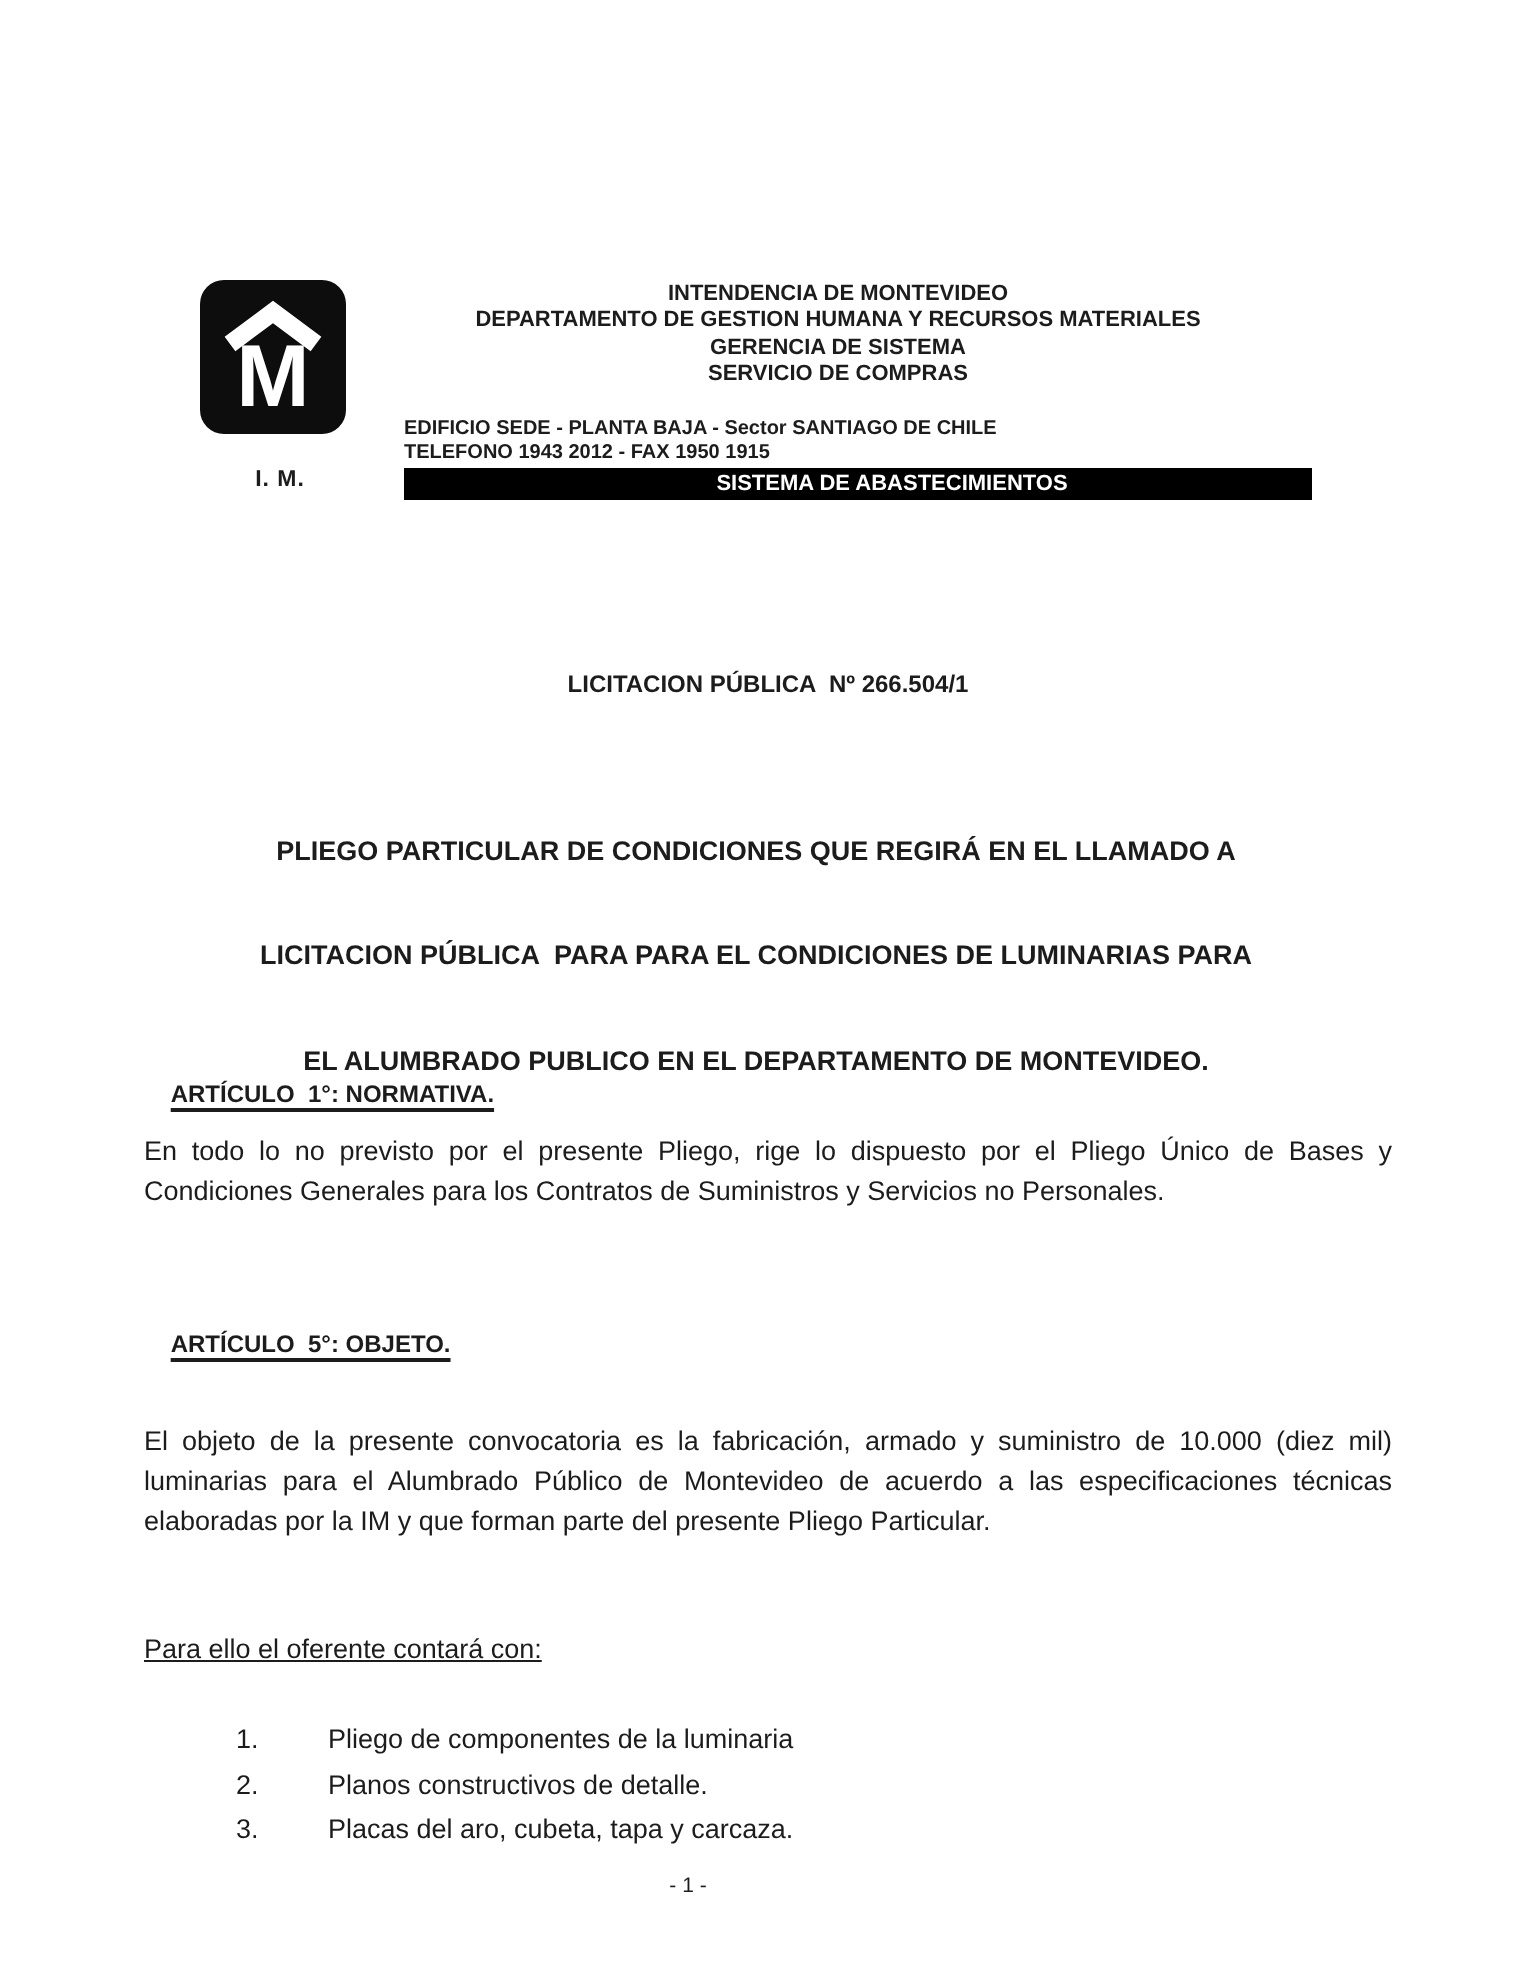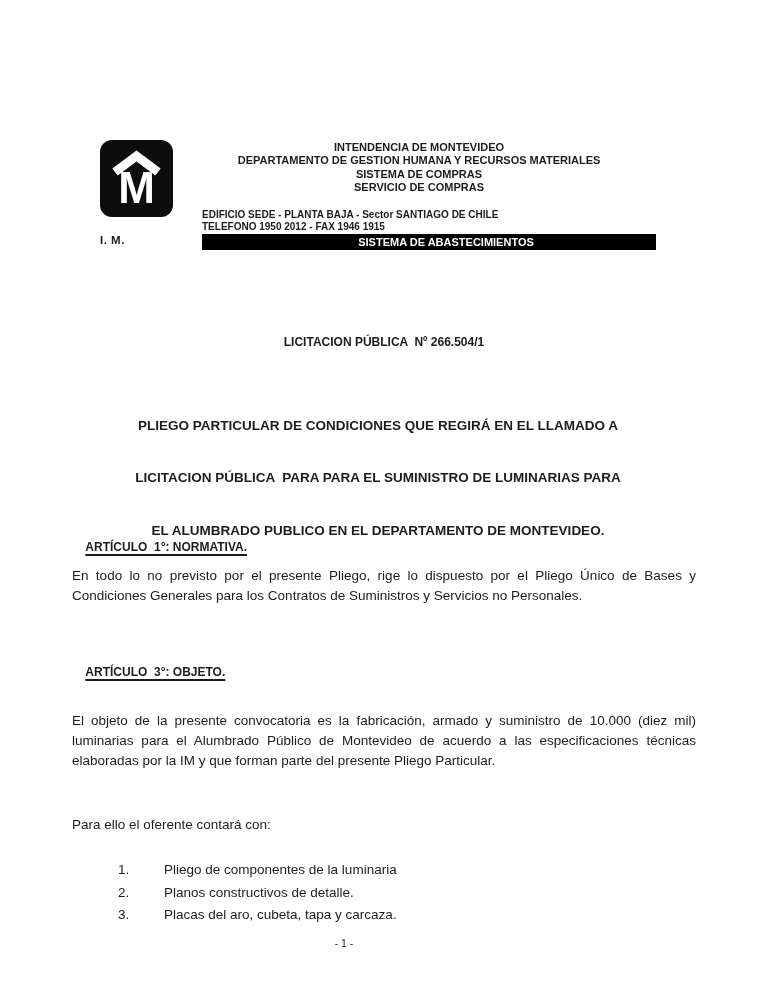--- a/index.html
+++ b/index.html
@@ -19,21 +19,21 @@
   
   .logo {
     position: absolute;
     left: 100px; top: 140px;
     width: 73px; height: 77px;
   }
   .logo-caption {
     position: absolute;
     left: 100px; top: 234px;
     width: 80px;
-    text-align: left;
+    text-align: center;
     font-weight: bold;
     font-size: 11.5px;
     letter-spacing: 0.5px;
   }
   .org-lines {
     position: absolute;
     left: 192px; top: 141px;
     width: 454px;
     text-align: center;
     font-weight: bold;
@@ -104,21 +104,21 @@
   .para {
     position: absolute;
     left: 72px;
     width: 624px;
     font-size: 13.5px;
     line-height: 20px;
     text-align: justify;
   }
   .p1 { top: 566px; }
   .p2 { top: 711px; }
-  .p-intro { top: 815px; text-align: left; }
+  .p-intro { top: 815px; text-align: left; text-decoration: underline; }
   .list {
     position: absolute;
     left: 72px; top: 859px;
     width: 624px;
     font-size: 13.5px;
     line-height: 22.5px;
   }
   .list-item { display: flex; }
   .list-item .num {
     margin-left: 46px;
@@ -144,48 +144,48 @@
       <rect x="0" y="0" width="73" height="77" rx="12" fill="#0d0d0d"></rect>
       <polyline points="15,32 36.5,16 58,32" fill="none" stroke="#ffffff" stroke-width="9"></polyline>
       <text x="36.5" y="63" text-anchor="middle" fill="#ffffff" font-family="Liberation Sans, DejaVu Sans, sans-serif" font-weight="bold" font-size="44">M</text>
     </svg>
   </div>
   <div class="logo-caption">I. M.</div>
 
   <div class="org-lines">
     <div>INTENDENCIA DE MONTEVIDEO</div>
     <div>DEPARTAMENTO DE GESTION HUMANA Y RECURSOS MATERIALES</div>
-    <div>SISTEMA DE COMPRAS</div>
+    <div>GERENCIA DE SISTEMA</div>
     <div>SERVICIO DE COMPRAS</div>
   </div>
 
   <div class="address-lines">
     <div>EDIFICIO SEDE - PLANTA BAJA - Sector SANTIAGO DE CHILE</div>
-    <div>TELEFONO 1950 2012 - FAX 1946 1915</div>
+    <div>TELEFONO 1943 2012 - FAX 1950 1915</div>
   </div>
 
   <div class="banner">
     <span>SISTEMA DE ABASTECIMIENTOS</span>
   </div>
 
   <div class="doc-title">LICITACION PÚBLICA  Nº 266.504/1</div>
 
   <div class="doc-subtitle">
     <div>PLIEGO PARTICULAR DE CONDICIONES QUE REGIRÁ EN EL LLAMADO A</div>
-    <div>LICITACION PÚBLICA  PARA PARA EL SUMINISTRO DE LUMINARIAS PARA</div>
+    <div>LICITACION PÚBLICA  PARA PARA EL CONDICIONES DE LUMINARIAS PARA</div>
     <div>EL ALUMBRADO PUBLICO EN EL DEPARTAMENTO DE MONTEVIDEO.</div>
   </div>
 
   <div class="heading h1">
     <span>ARTÍCULO  1°: NORMATIVA.</span>
   </div>
   <div class="para p1">En todo lo no previsto por el presente Pliego, rige lo dispuesto por el Pliego Único de Bases y Condiciones Generales para los Contratos de Suministros y Servicios no Personales.</div>
 
   <div class="heading h2">
-    <span>ARTÍCULO  3°: OBJETO.</span>
+    <span>ARTÍCULO  5°: OBJETO.</span>
   </div>
   <div class="para p2">El objeto de la presente convocatoria es la fabricación, armado y suministro de 10.000 (diez mil) luminarias para el Alumbrado Público de Montevideo de acuerdo a las especificaciones técnicas elaboradas por la IM y que forman parte del presente Pliego Particular.</div>
   <div class="para p-intro">Para ello el oferente contará con:</div>
 
   <div class="list">
     <div class="list-item">
       <span class="num">1.</span>
       <span>Pliego de componentes de la luminaria</span>
     </div>
     <div class="list-item">

